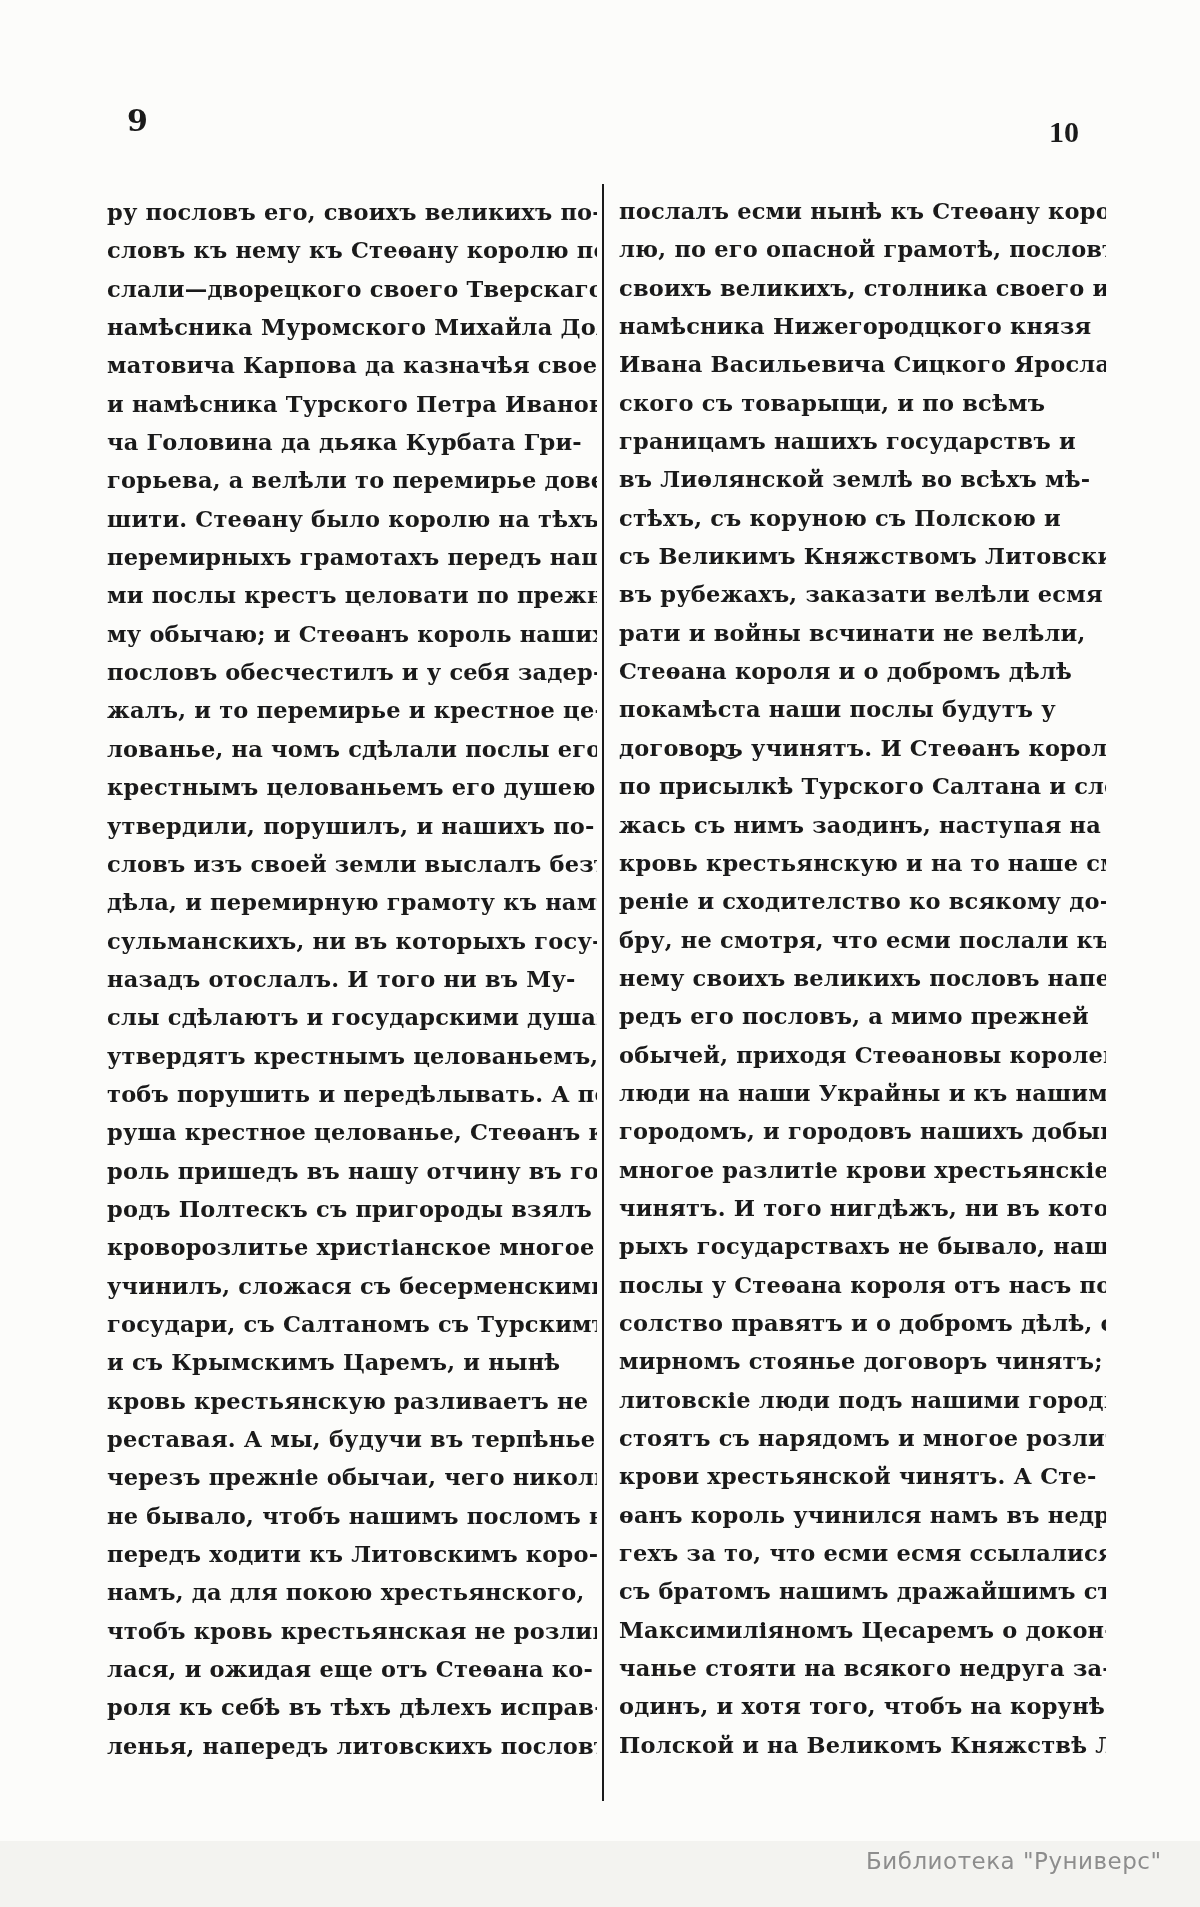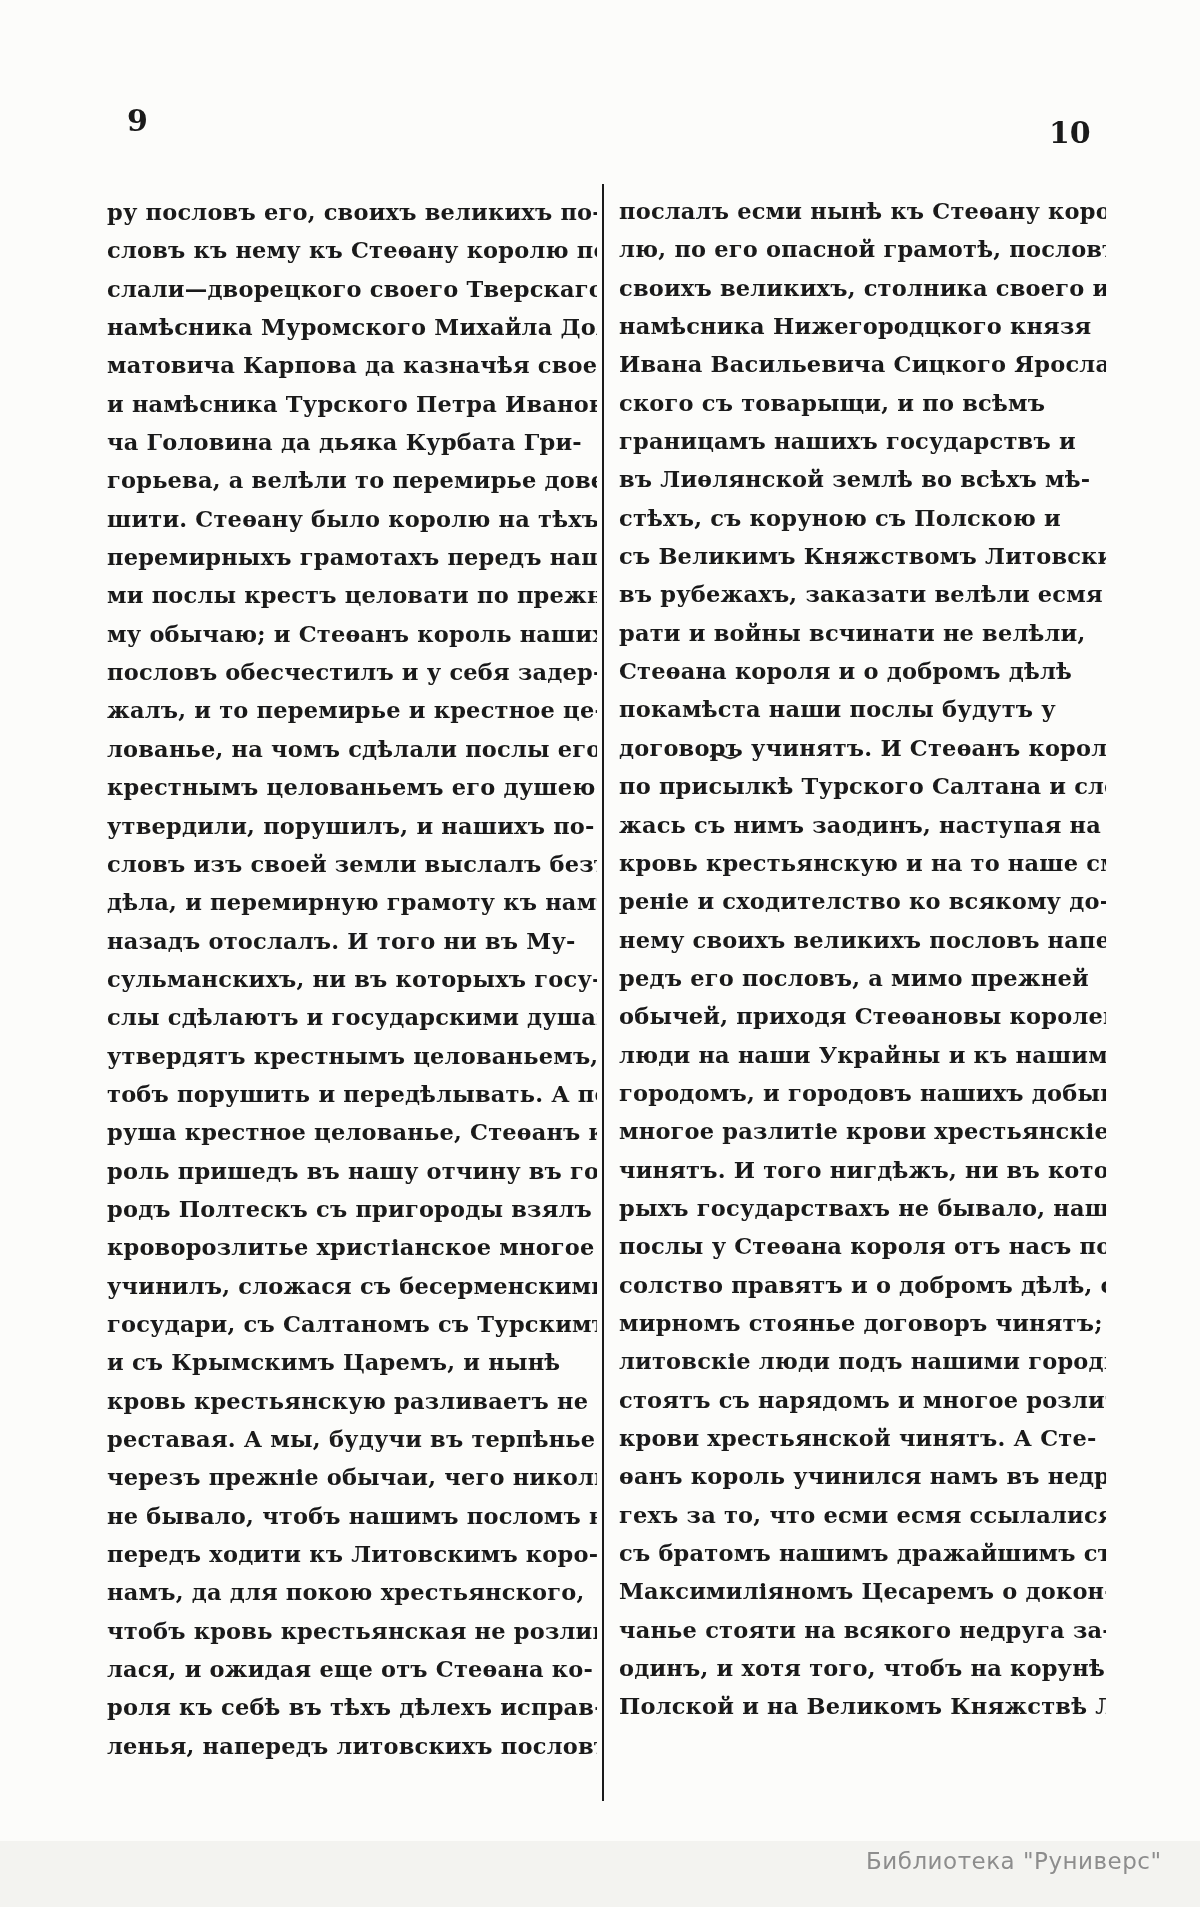--- a/index.html
+++ b/index.html
@@ -16,21 +16,21 @@
     font-family: "DejaVu Serif", serif;
     color: var(--ink, #1a1a1a);
   }
   .page-number {
     position: absolute;
     font-size: 30px;
     font-weight: 700;
     color: var(--ink, #1a1a1a);
   }
   #pn-left  { left: 127px;  top: 103px; }
-  #pn-right { left: 1049px; top: 115px; }
+  #pn-right { left: 1049px; top: 115px; font-family: Liberation Serif, serif; }
   .column {
     position: absolute;
     font-weight: 700;
     font-size: 22.5px;
     letter-spacing: 0.2px;
   }
   #col-left  { left: 107px; top: 193px; width: 490px; }
   #col-right { left: 619px; top: 192px; width: 487px; }
   .line {
     height: 38.35px;
@@ -97,22 +97,22 @@
       <div class="line">перемирныхъ грамотахъ передъ наши-</div>
       <div class="line">ми послы крестъ целовати по прежне-</div>
       <div class="line">му обычаю; и Стеѳанъ король нашихъ</div>
       <div class="line">пословъ обесчестилъ и у себя задер-</div>
       <div class="line">жалъ, и то перемирье и крестное це-</div>
       <div class="line">лованье, на чомъ сдѣлали послы его и</div>
       <div class="line">крестнымъ целованьемъ его душею</div>
       <div class="line">утвердили, порушилъ, и нашихъ по-</div>
       <div class="line">словъ изъ своей земли выслалъ безъ</div>
       <div class="line">дѣла, и перемирную грамоту къ намъ</div>
+      <div class="line">сульманскихъ, ни въ которыхъ госу-</div>
       <div class="line">назадъ отослалъ. И того ни въ Му-</div>
-      <div class="line">сульманскихъ, ни въ которыхъ госу-</div>
       <div class="line">слы сдѣлаютъ и государскими душами</div>
       <div class="line">утвердятъ крестнымъ целованьемъ, и</div>
       <div class="line">тобъ порушить и передѣлывать. А по-</div>
       <div class="line">руша крестное целованье, Стеѳанъ ко-</div>
       <div class="line">роль пришедъ въ нашу отчину въ го-</div>
       <div class="line">родъ Полтескъ съ пригороды взялъ и</div>
       <div class="line">кроворозлитье христіанское многое</div>
       <div class="line">учинилъ, сложася съ бесерменскими</div>
       <div class="line">государи, съ Салтаномъ съ Турскимъ</div>
       <div class="line">и съ Крымскимъ Царемъ, и нынѣ</div>
@@ -143,20 +143,21 @@
       <div class="line">съ Великимъ Княжствомъ Литовскимъ</div>
       <div class="line">въ рубежахъ, заказати велѣли есмя</div>
       <div class="line">рати и войны всчинати не велѣли,</div>
       <div class="line">Стеѳана короля и о добромъ дѣлѣ</div>
       <div class="line">покамѣста наши послы будутъ у</div>
       <div class="line">договоръ учинятъ. И Стеѳанъ король,</div>
       <div class="line">по присылкѣ Турского Салтана и сло-</div>
       <div class="line">жась съ нимъ заодинъ, наступая на</div>
       <div class="line">кровь крестьянскую и на то наше сми-</div>
       <div class="line">реніе и сходителство ко всякому до-</div>
+      <div class="line">бру, не смотря, что есми послали къ</div>
       <div class="line">нему своихъ великихъ пословъ напе-</div>
       <div class="line">редъ его пословъ, а мимо прежней</div>
       <div class="line">обычей, приходя Стеѳановы королевы</div>
       <div class="line">люди на наши Украйны и къ нашимъ</div>
       <div class="line">городомъ, и городовъ нашихъ добыва-</div>
       <div class="line">многое разлитіе крови хрестьянскіе</div>
       <div class="line">чинятъ. И того нигдѣжъ, ни въ кото-</div>
       <div class="line">рыхъ государствахъ не бывало, наши</div>
       <div class="line">послы у Стеѳана короля отъ насъ по-</div>
       <div class="line">солство правятъ и о добромъ дѣлѣ, о</div>

